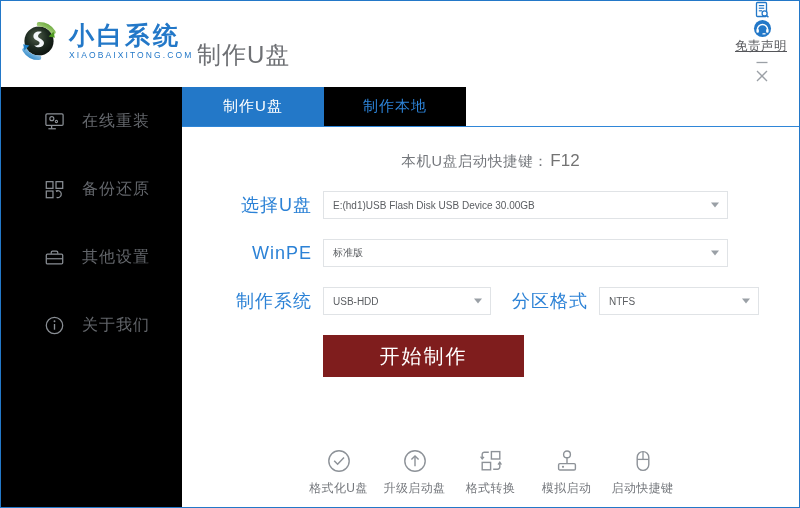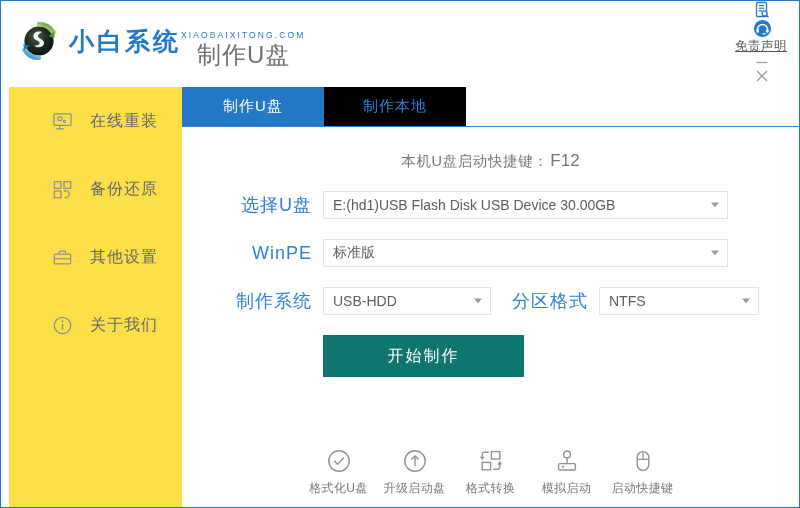--- a/index.html
+++ b/index.html
@@ -55,21 +55,21 @@
     position: absolute; left: 14px; top: 16px;
     display: flex; align-items: center;
   }
   #logo-mark {
     width: 48px; height: 48px;
     position: relative;
     flex: 0 0 48px;
   }
   #brand-text {
     margin-left: 6px;
-    display: flex; flex-direction: row; justify-content: center;
+    display: flex; flex-direction: column; justify-content: center;
   }
   #brand-name {
     font-size: 25px;
     color: #2378c8;
     font-weight: bold;
     letter-spacing: 3px;
     line-height: 26px;
   }
   #brand-domain {
     font-size: 8.5px;
@@ -82,23 +82,23 @@
   
   #page-title {
     position: absolute; left: 196px; top: 38px;
     font-size: 24px;
     color: #6e7074;
     letter-spacing: 1px;
   }
 
   
   #sidebar {
-    position: absolute; left: 8px; top: 86px;
+    position: absolute; left: 0; top: 86px;
     width: 181px; height: 420px;
-    background: #fde047;
+    background: #000000;
   }
   .side-item {
     position: relative;
     height: 68px;
     display: flex; align-items: center;
     padding-left: 42px;
     cursor: pointer;
   }
   .side-item .s-icon {
     width: 22px; height: 22px;
@@ -181,21 +181,21 @@
   }
   .f-label.w1 { width: 130px; margin-right: 11px; }
   .f-label.w2 { width: 130px; margin-right: 11px; }
   .select {
     position: relative;
     height: 28px;
     border: 1px solid #e0e3e6;
     background: #ffffff;
     display: flex; align-items: center;
     padding: 0 26px 0 9px;
-    font-size: 14px;
+    font-size: 10px;
     color: #5a5d61;
     cursor: pointer;
     white-space: nowrap;
     overflow: hidden;
   }
   .select .caret {
     position: absolute; right: 8px; top: 50%;
     transform: translateY(-50%);
     width: 0; height: 0;
     border-left: 4.5px solid transparent;
@@ -211,23 +211,23 @@
     text-align: left;
   }
 
   
   #start-row {
     margin-top: 10px;
     padding-left: 141px;
   }
   #start-button {
     width: 201px; height: 42px;
-    background: #0f766e;
+    background: #7f1d1d;
     color: #ffffff;
-    font-size: 16px;
+    font-size: 20px;
     letter-spacing: 2px;
     display: flex; align-items: center; justify-content: center;
     cursor: pointer;
     border: none;
     font-family: inherit;
   }
 
   
   #bottom-toolbar {
     position: absolute;

